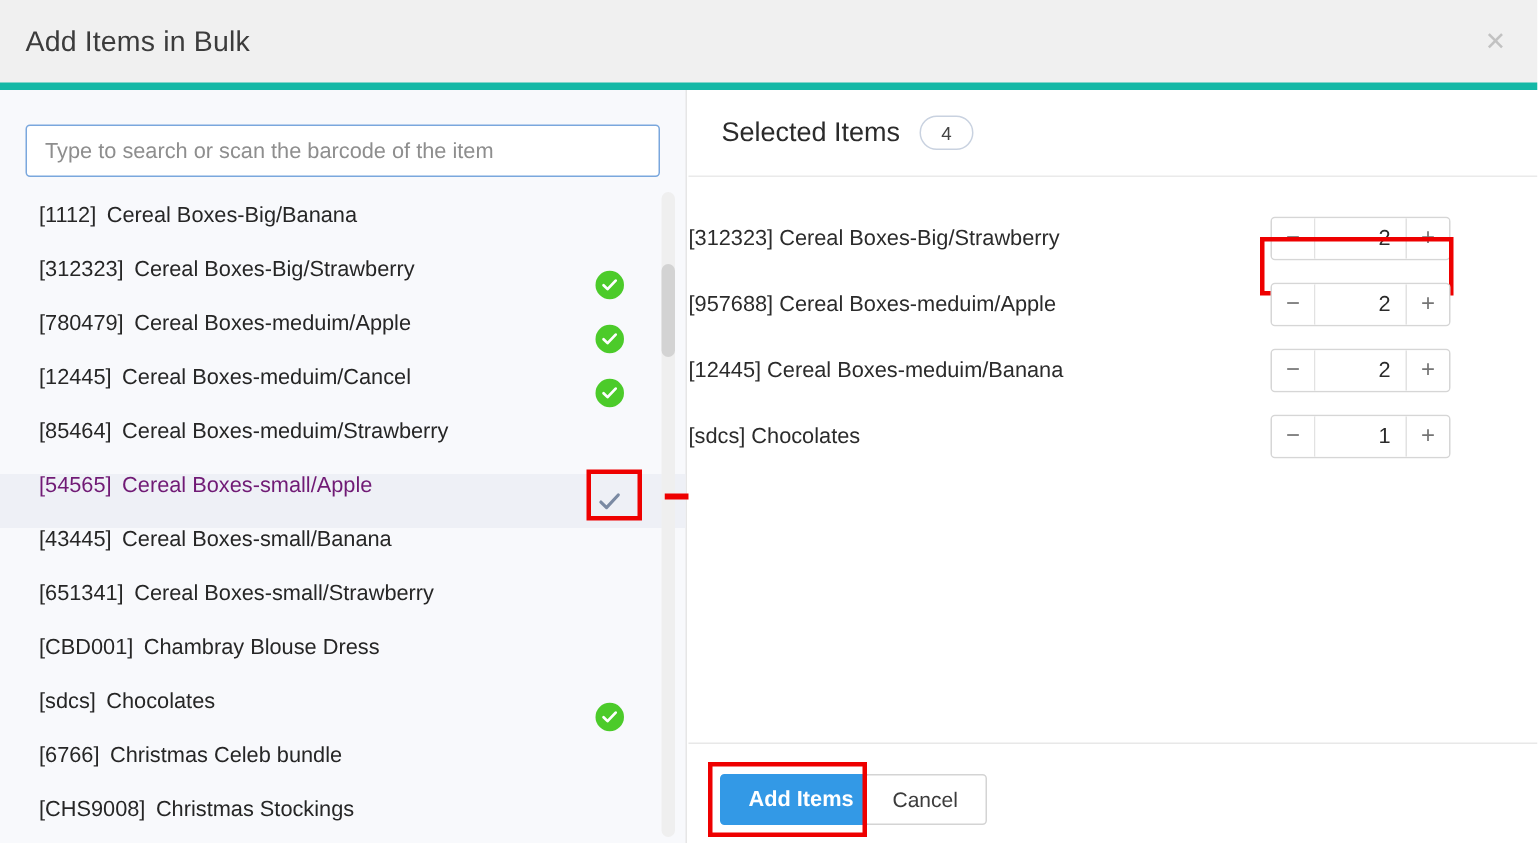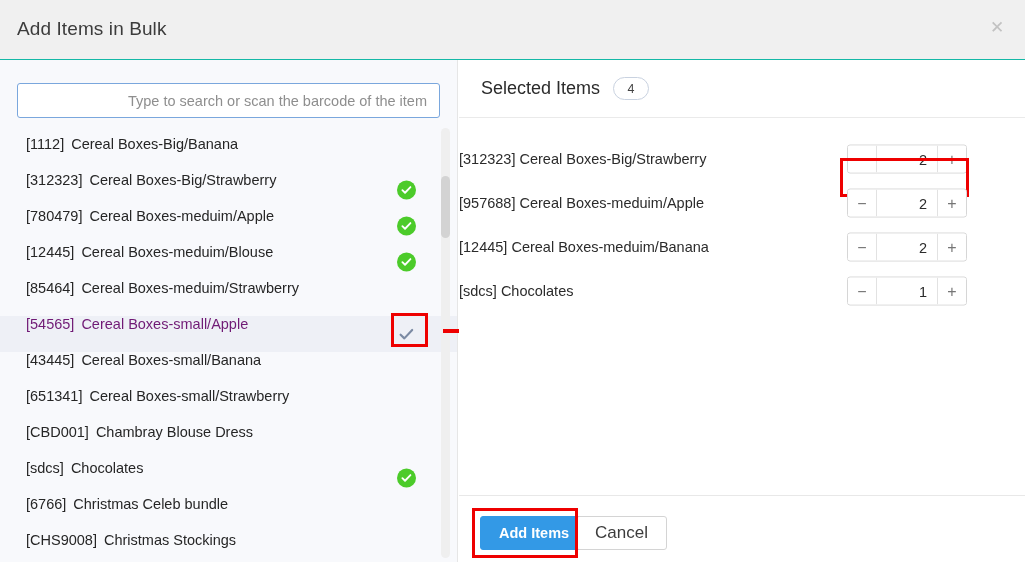--- a/index.html
+++ b/index.html
@@ -7,42 +7,42 @@
     width: 1025px; height: 562px;
     font-family: "Liberation Sans", sans-serif;
     background: #ffffff;
     overflow: hidden;
   }
   #app { position: relative; width: 1025px; height: 562px; background: #fff; }
 
   
   .dlg-header {
     position: absolute; left: 0; top: 0; width: 1025px; height: 60px;
-    background: #f0f0f0; border-bottom: 1px solid #14b8a6;
+    background: #f0f0f0; border-bottom: 5px solid #14b8a6;
   }
   .dlg-title {
     position: absolute; left: 17px; top: 18px;
     font-size: 19px; color: #3c3c3c; font-weight: 400; letter-spacing: .1px;
   }
   .close-btn {
     position: absolute; right: 14px; top: 14px;
     width: 28px; height: 28px; line-height: 28px; text-align: center;
     color: #c2c2c2; font-size: 17px; cursor: pointer; user-select: none;
   }
 
   
   .left-panel {
     position: absolute; left: 0; top: 60px; width: 458px; height: 502px;
     background: #f8f9fc; border-right: 1px solid #e6e6e6; overflow: hidden;
   }
   .search-wrap { position: absolute; left: 17px; top: 23px; }
   .search-input {
     width: 423px; height: 35px; border: 1px solid #7aa7dd; border-radius: 3px;
     background: #fff; padding: 0 12px; font-size: 14.5px; color: #3c3c3c;
-    font-family: "Liberation Sans", sans-serif; outline: none; text-align: right;
+    font-family: "Liberation Sans", sans-serif; outline: none;
   }
   .search-input::placeholder { color: #8e8e8e; }
 
   .item-list { position: absolute; left: 0; top: 76px; width: 458px; height: 426px; }
   .item-row {
     position: relative; height: 36px; display: flex; 
     padding: 0 0 0 26px; cursor: pointer;
   }
   .item-row .code { font-size: 14.5px; color: #262626; white-space: nowrap; }
   .item-row .nm   { font-size: 14.5px; color: #262626; white-space: nowrap; margin-left: 7px; }
@@ -121,21 +121,21 @@
   .footer { position: absolute; left: 0; top: 436px; width: 566px; height: 66px; }
   .btn-primary {
     position: absolute; left: 21px; top: 20px; height: 34px; padding: 0 18px;
     background: #3399e6; border: 1px solid #3399e6; border-radius: 3px;
     color: #fff; font-size: 14.5px; font-weight: bold; cursor: pointer;
     font-family: "Liberation Sans", sans-serif;
   }
   .btn-secondary {
     position: absolute; left: 117px; top: 20px; height: 34px; padding: 0 18px;
     background: #fff; border: 1px solid #d4d4d4; border-radius: 3px;
-    color: #3c3c3c; font-size: 17px; cursor: pointer;
+    color: #3c3c3c; font-size: 14px; cursor: pointer;
     font-family: "Liberation Sans", sans-serif;
   }
   .anno-addbtn-box {
     position: absolute; left: 13px; top: 12px; width: 106px; height: 50px;
     border: 3px solid #ee0000; pointer-events: none;
   }
 </style>
 </head>
 <body>
 
@@ -169,21 +169,21 @@
           <span class="code">[780479]</span>
           <span class="nm">Cereal Boxes-meduim/Apple</span>
           <span class="check-green">
             <svg width="11" height="11" viewBox="0 0 12 12">
               <path d="M1.5 6.2 L4.4 9 L10.3 2.8" stroke="#ffffff" stroke-width="2" fill="none" stroke-linecap="round" stroke-linejoin="round"></path>
             </svg>
           </span>
         </div>
         <div class="item-row">
           <span class="code">[12445]</span>
-          <span class="nm">Cereal Boxes-meduim/Blouse</span>
+          <span class="nm">Cereal Boxes-meduim/Cancel</span>
           <span class="check-green">
             <svg width="11" height="11" viewBox="0 0 12 12">
               <path d="M1.5 6.2 L4.4 9 L10.3 2.8" stroke="#ffffff" stroke-width="2" fill="none" stroke-linecap="round" stroke-linejoin="round"></path>
             </svg>
           </span>
         </div>
         <div class="item-row">
           <span class="code">[85464]</span>
           <span class="nm">Cereal Boxes-meduim/Strawberry</span>
         </div>

